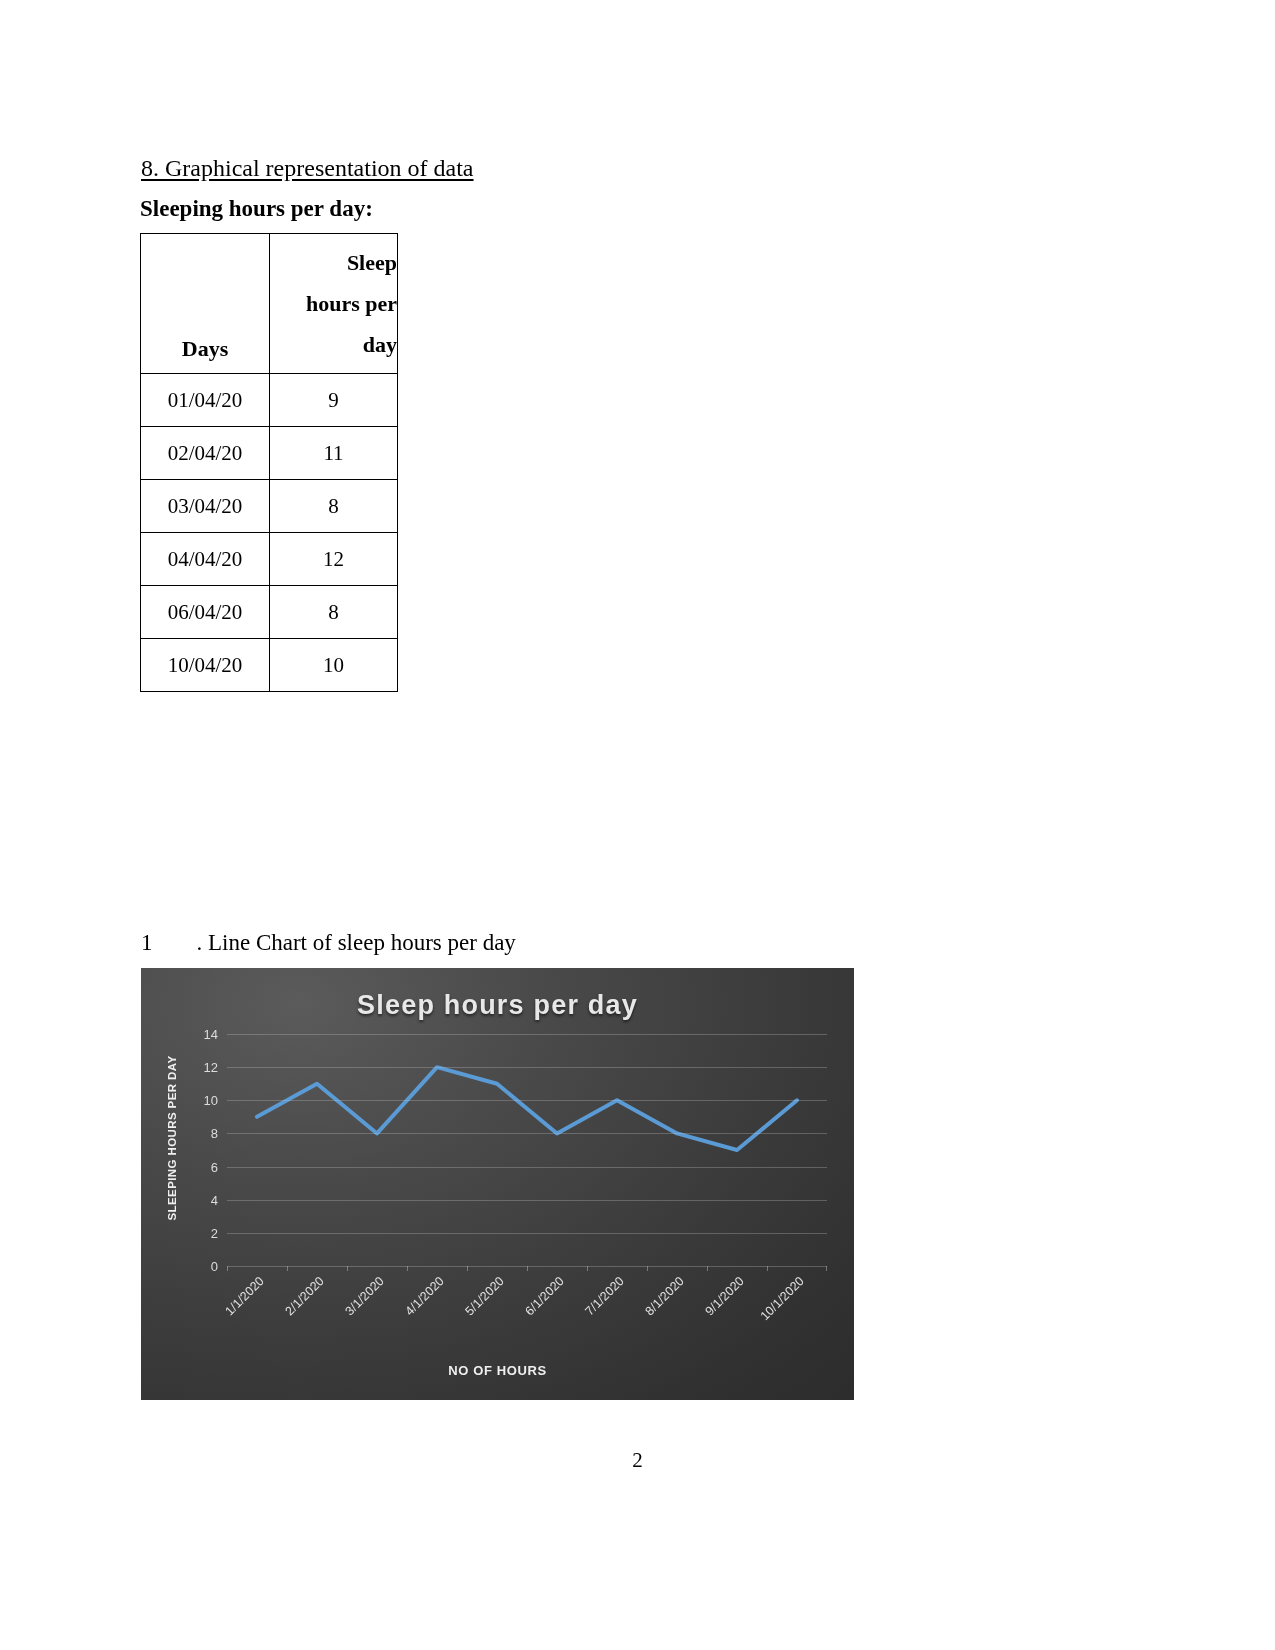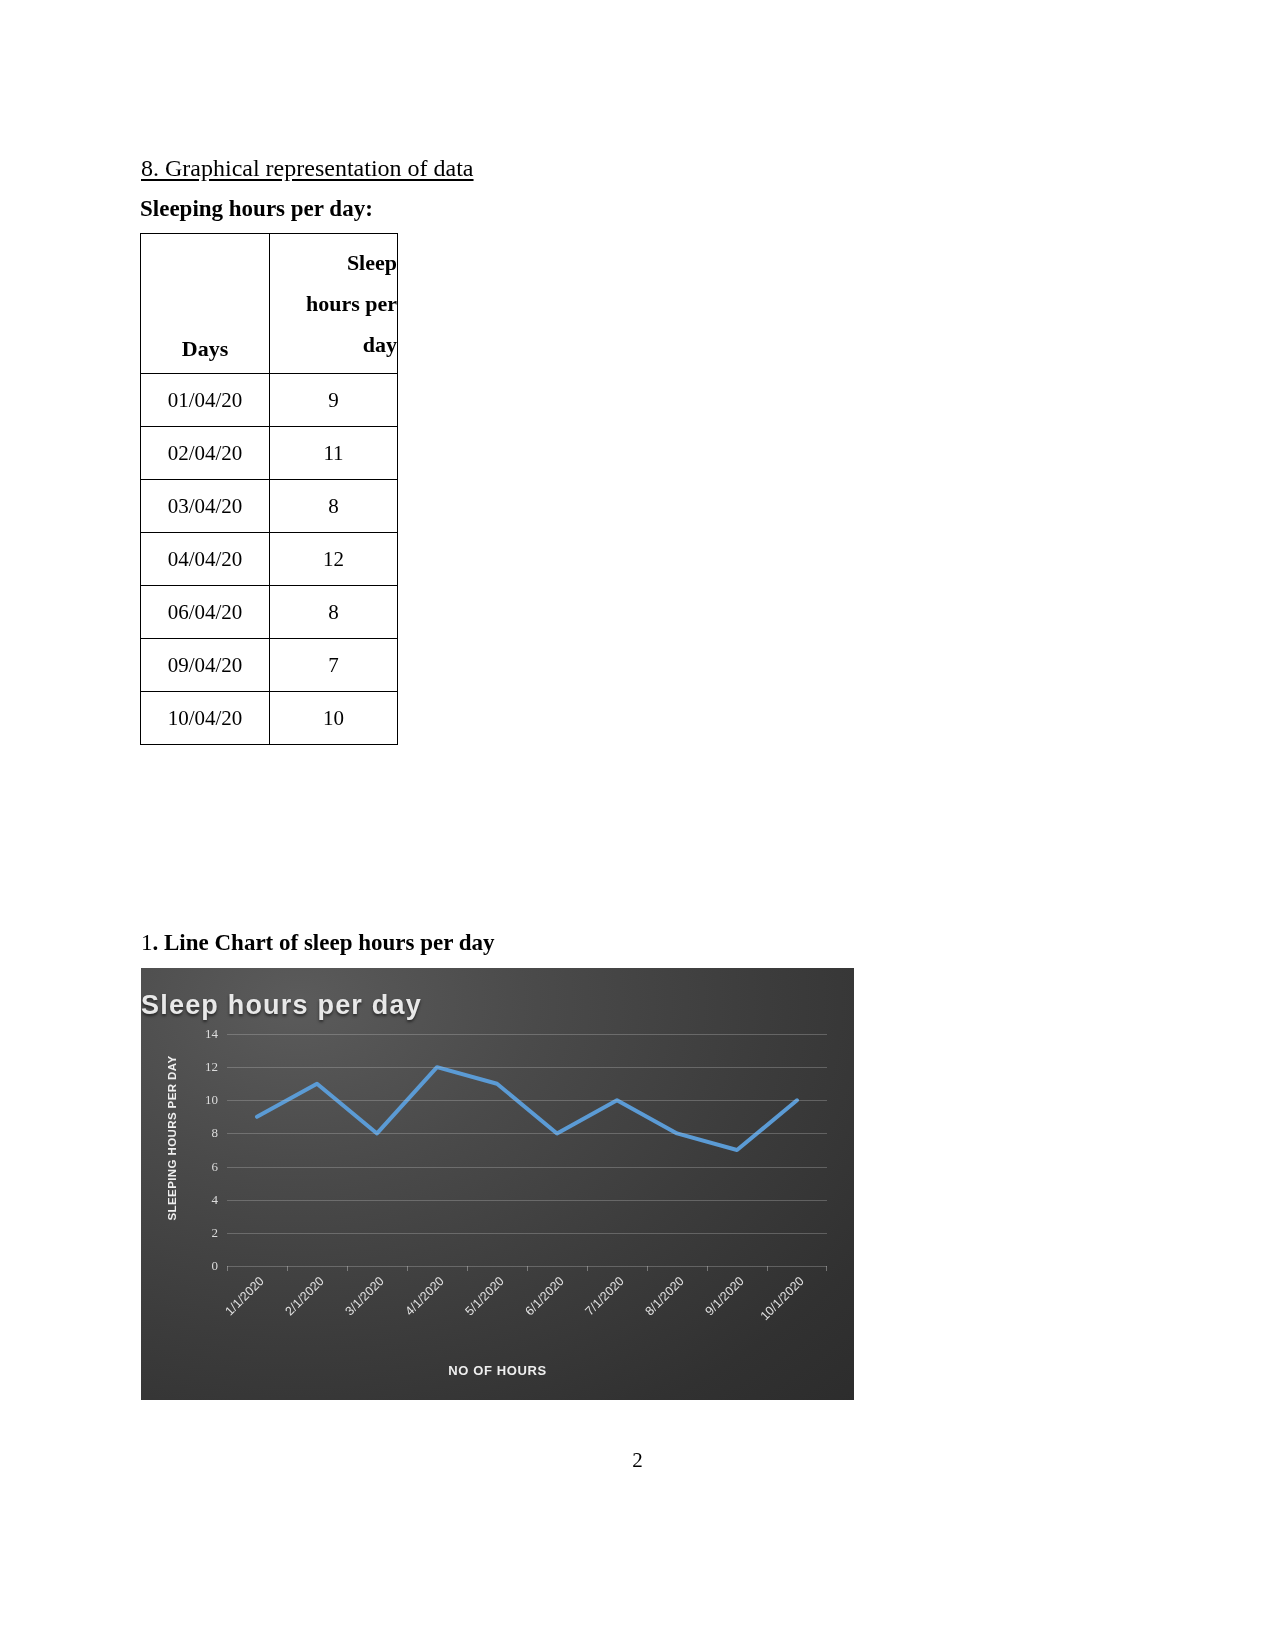--- a/index.html
+++ b/index.html
@@ -64,35 +64,36 @@
   .data-table tbody td { height:52px; }
 
   
   .chart-caption {
     position:absolute;
     left:141px; top:930px;
     font-size:23px;
     white-space:nowrap;
   }
   .chart-caption .num { font-weight:normal; }
-  .chart-caption .rest { font-weight:bold; }
+  .chart-caption .rest { font-weight:normal;margin-left:44px; }
 
   
   .chart-figure {
     position:absolute;
     left:141px; top:968px;
     width:713px; height:432px;
     background:
       radial-gradient(ellipse 120% 140% at 22% 8%, #5b5b5b 0%, #4a4a4a 28%, #3c3c3c 55%, #313131 78%, #2a2a2a 100%);
     font-family:"Liberation Sans", sans-serif;
     overflow:hidden;
   }
   .chart-title {
     position:absolute;
     left:0; right:0; top:22px;
+    text-align:center;
     color:#e8e8e8;
     font-size:27px;
     font-weight:bold;
     letter-spacing:1.2px;
     text-shadow:0 2px 3px rgba(0,0,0,.55);
   }
   .y-axis-title {
     position:absolute;
     left:22px; top:50px;
     height:240px;
@@ -119,21 +120,20 @@
     height:1px;
     background:rgba(200,200,200,.30);
   }
   .ytick {
     position:absolute;
     right:calc(100% + 9px);
     transform:translateY(-50%);
     color:#dcdcdc;
     font-size:13px;
     white-space:nowrap;
-    font-family:Liberation Serif, serif;
   }
   .xtick-mark {
     position:absolute;
     bottom:-5px;
     width:1px; height:5px;
     background:rgba(200,200,200,.45);
   }
   .xlabel {
     position:absolute;
     top:6px;
@@ -203,24 +203,20 @@
           <td>03/04/20</td>
           <td>8</td>
         </tr>
         <tr>
           <td>04/04/20</td>
           <td>12</td>
         </tr>
         <tr>
           <td>06/04/20</td>
           <td>8</td>
-        </tr>
-        <tr>
-          <td>09/04/20</td>
-          <td>7</td>
         </tr>
         <tr>
           <td>10/04/20</td>
           <td>10</td>
         </tr>
       </tbody>
   </table>
 
   <div class="chart-caption">
     <span class="num">1</span><span class="rest">. Line Chart of sleep hours per day</span>

